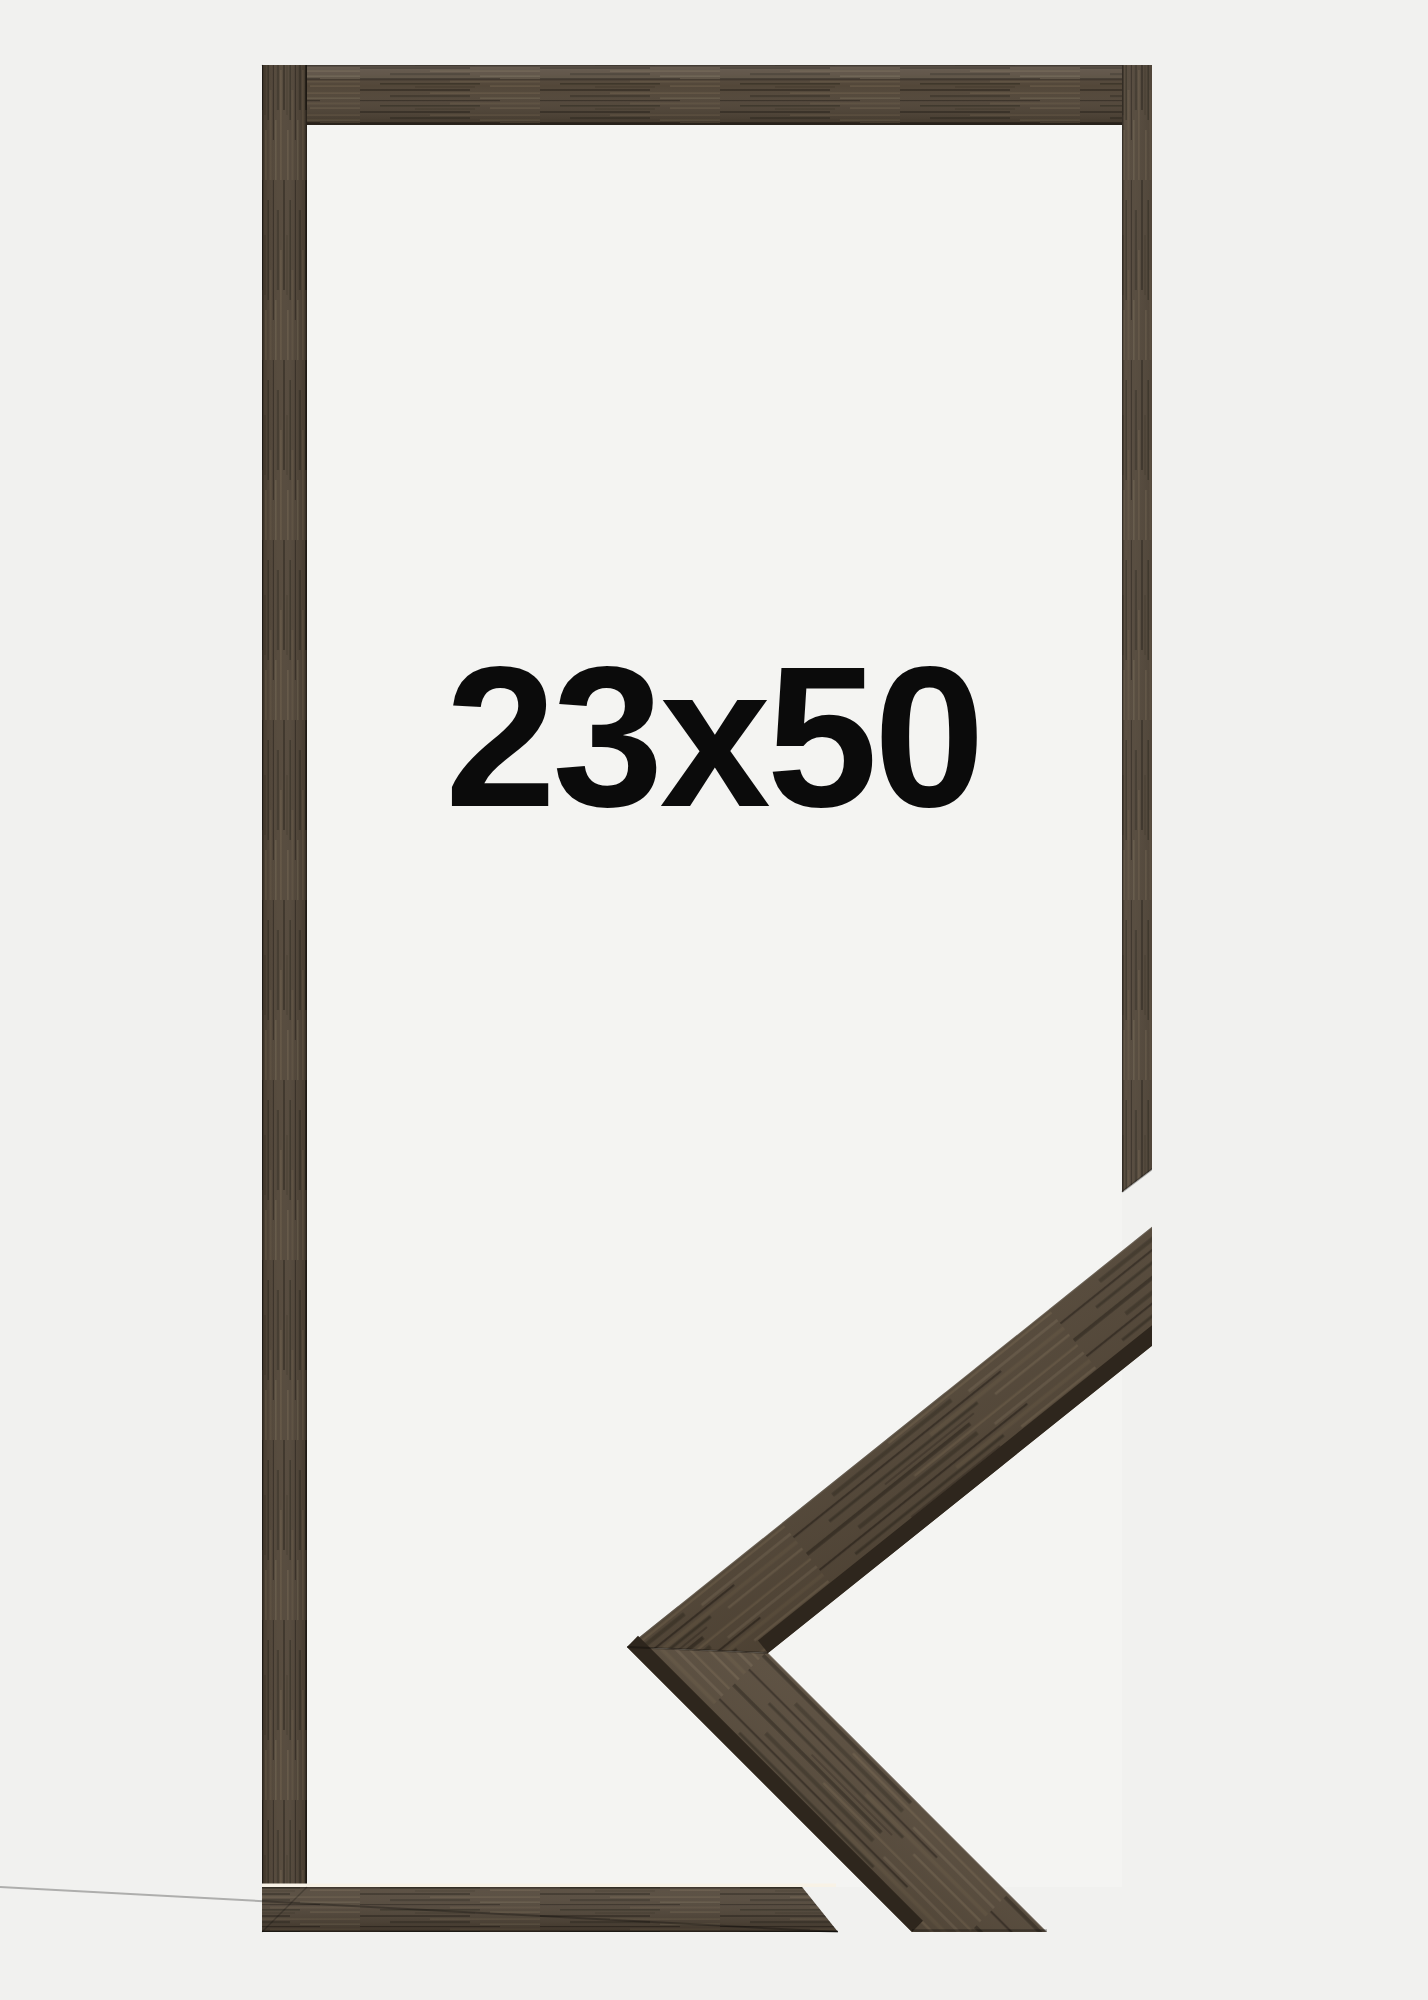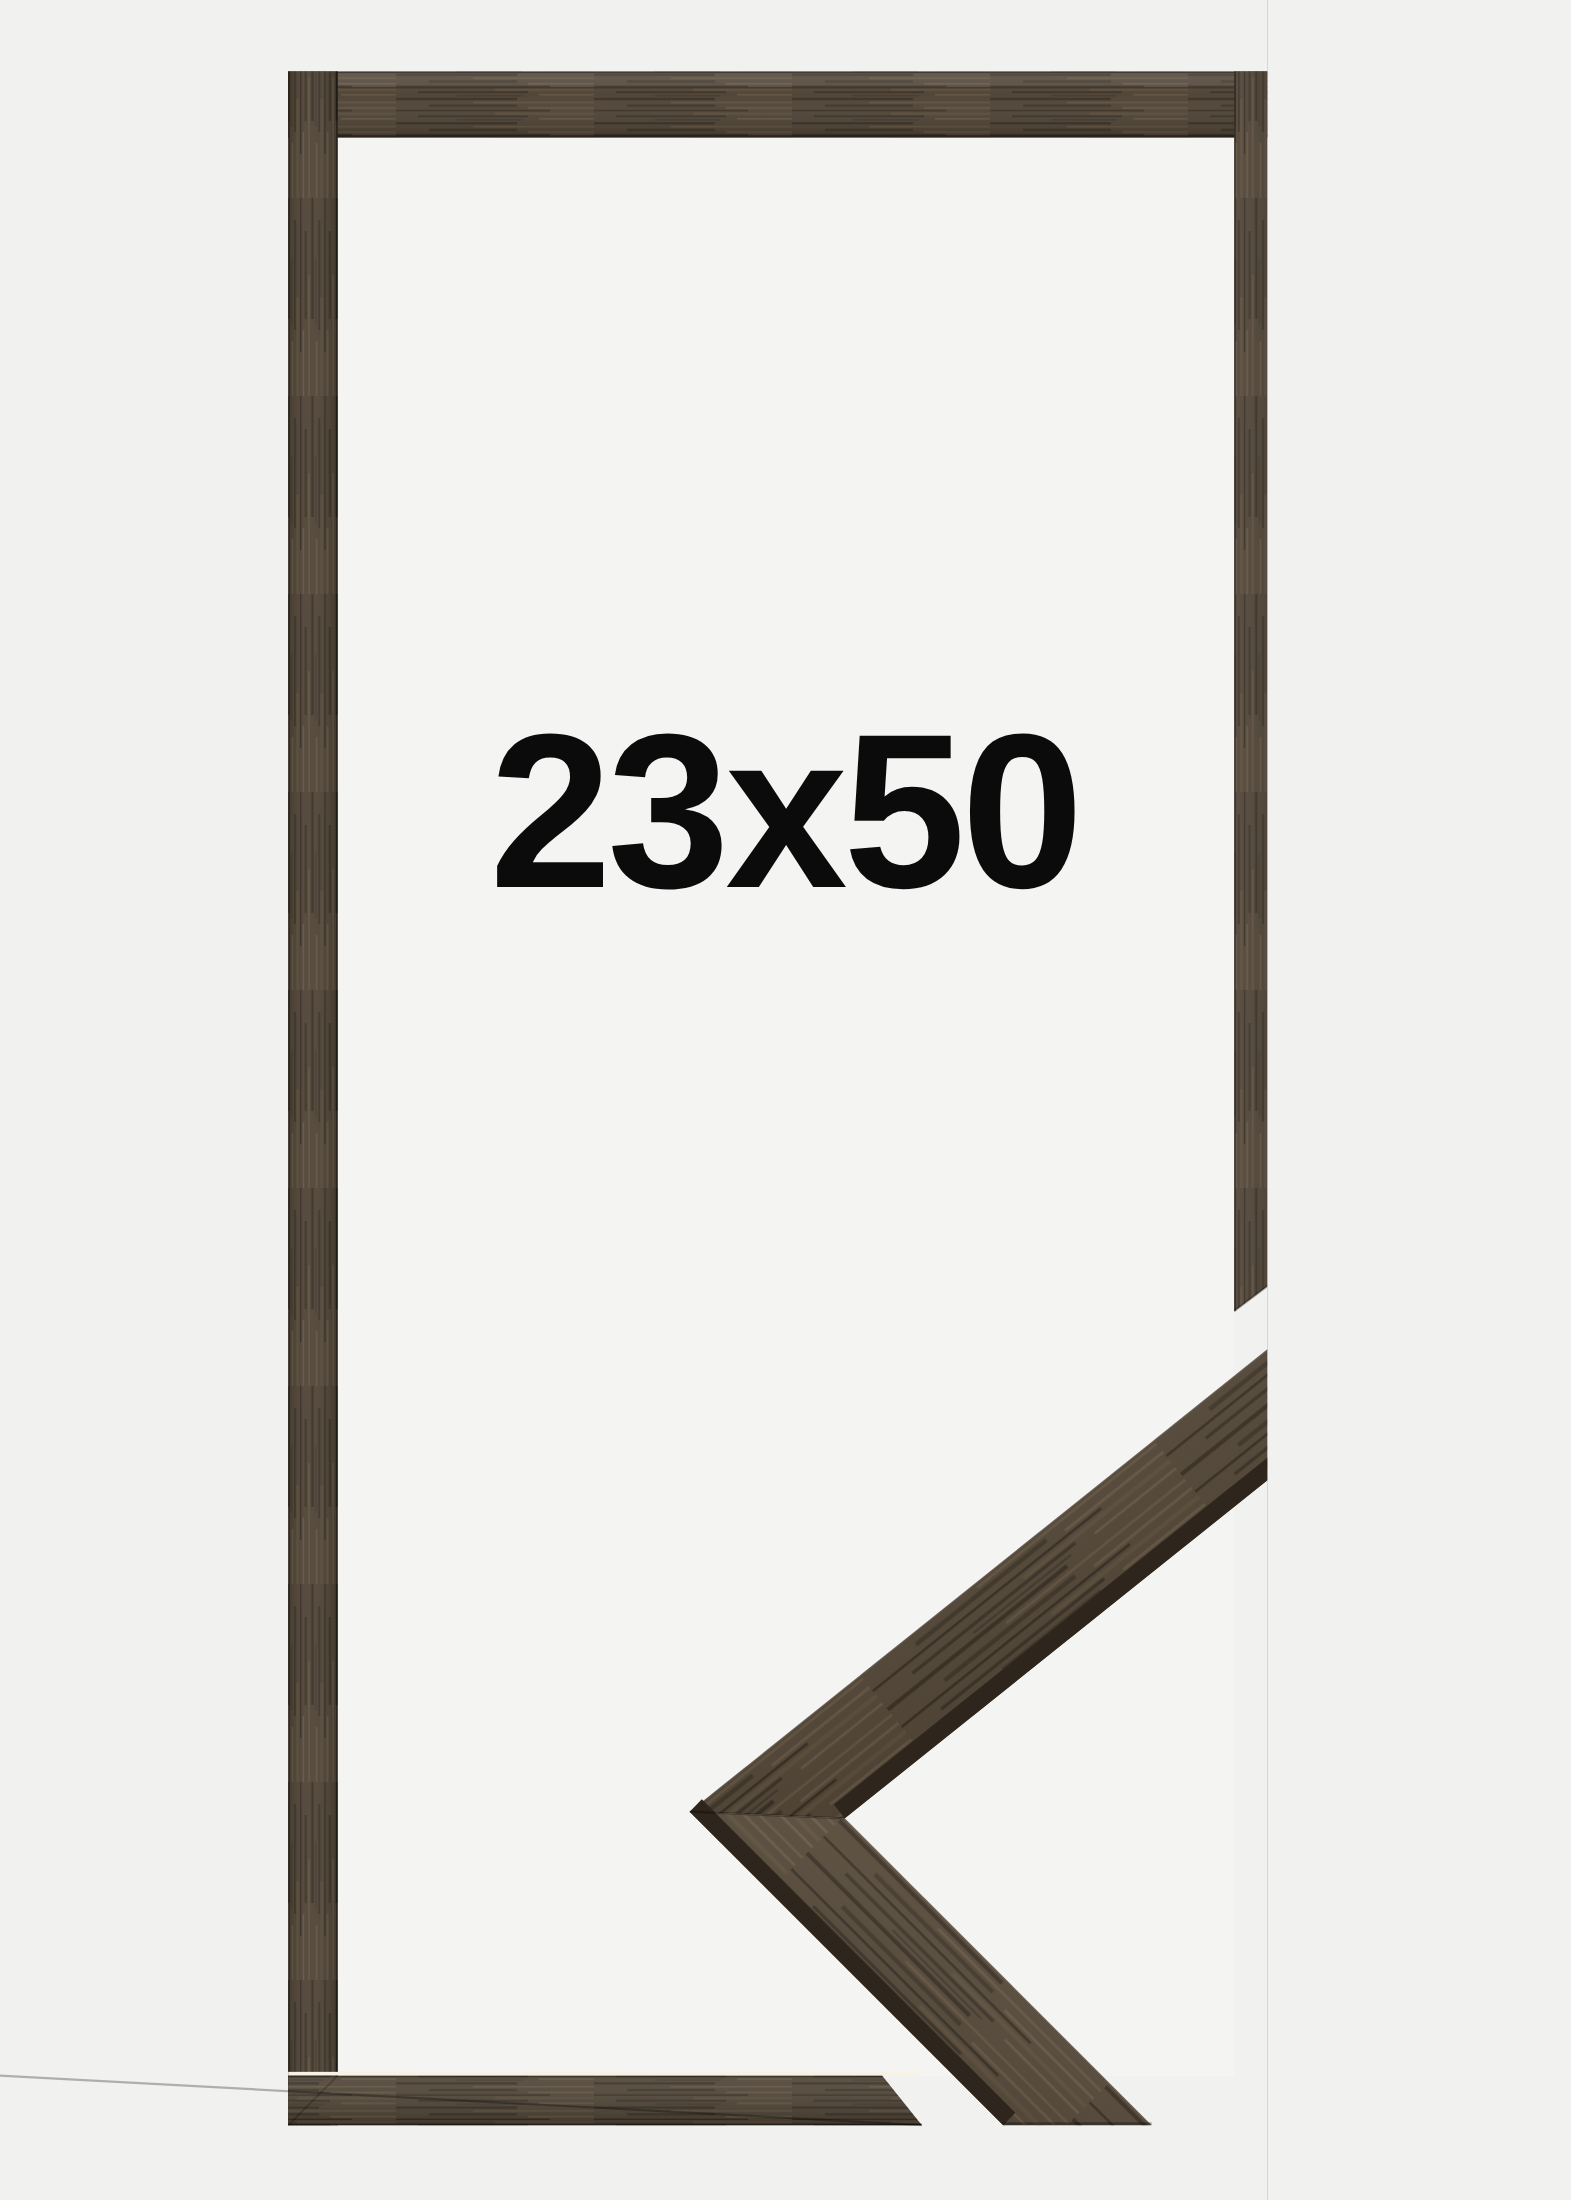--- a/index.html
+++ b/index.html
@@ -5,21 +5,21 @@
   html, body {
     margin: 0;
     padding: 0;
     background: #f1f1ef;
     font-family: "Liberation Sans", sans-serif;
   }
   .stage {
     position: relative;
     width: 1152px;
     height: 2000px;
-    background: #1d4ed8;
+    background: #c2410c;
     overflow: hidden;
   }
   svg { display: block; }
   text.size-label {
     font-family: "Liberation Sans", "DejaVu Sans", sans-serif;
     font-weight: 700;
     font-size: 200px;
     letter-spacing: -4px;
   }
 </style>

